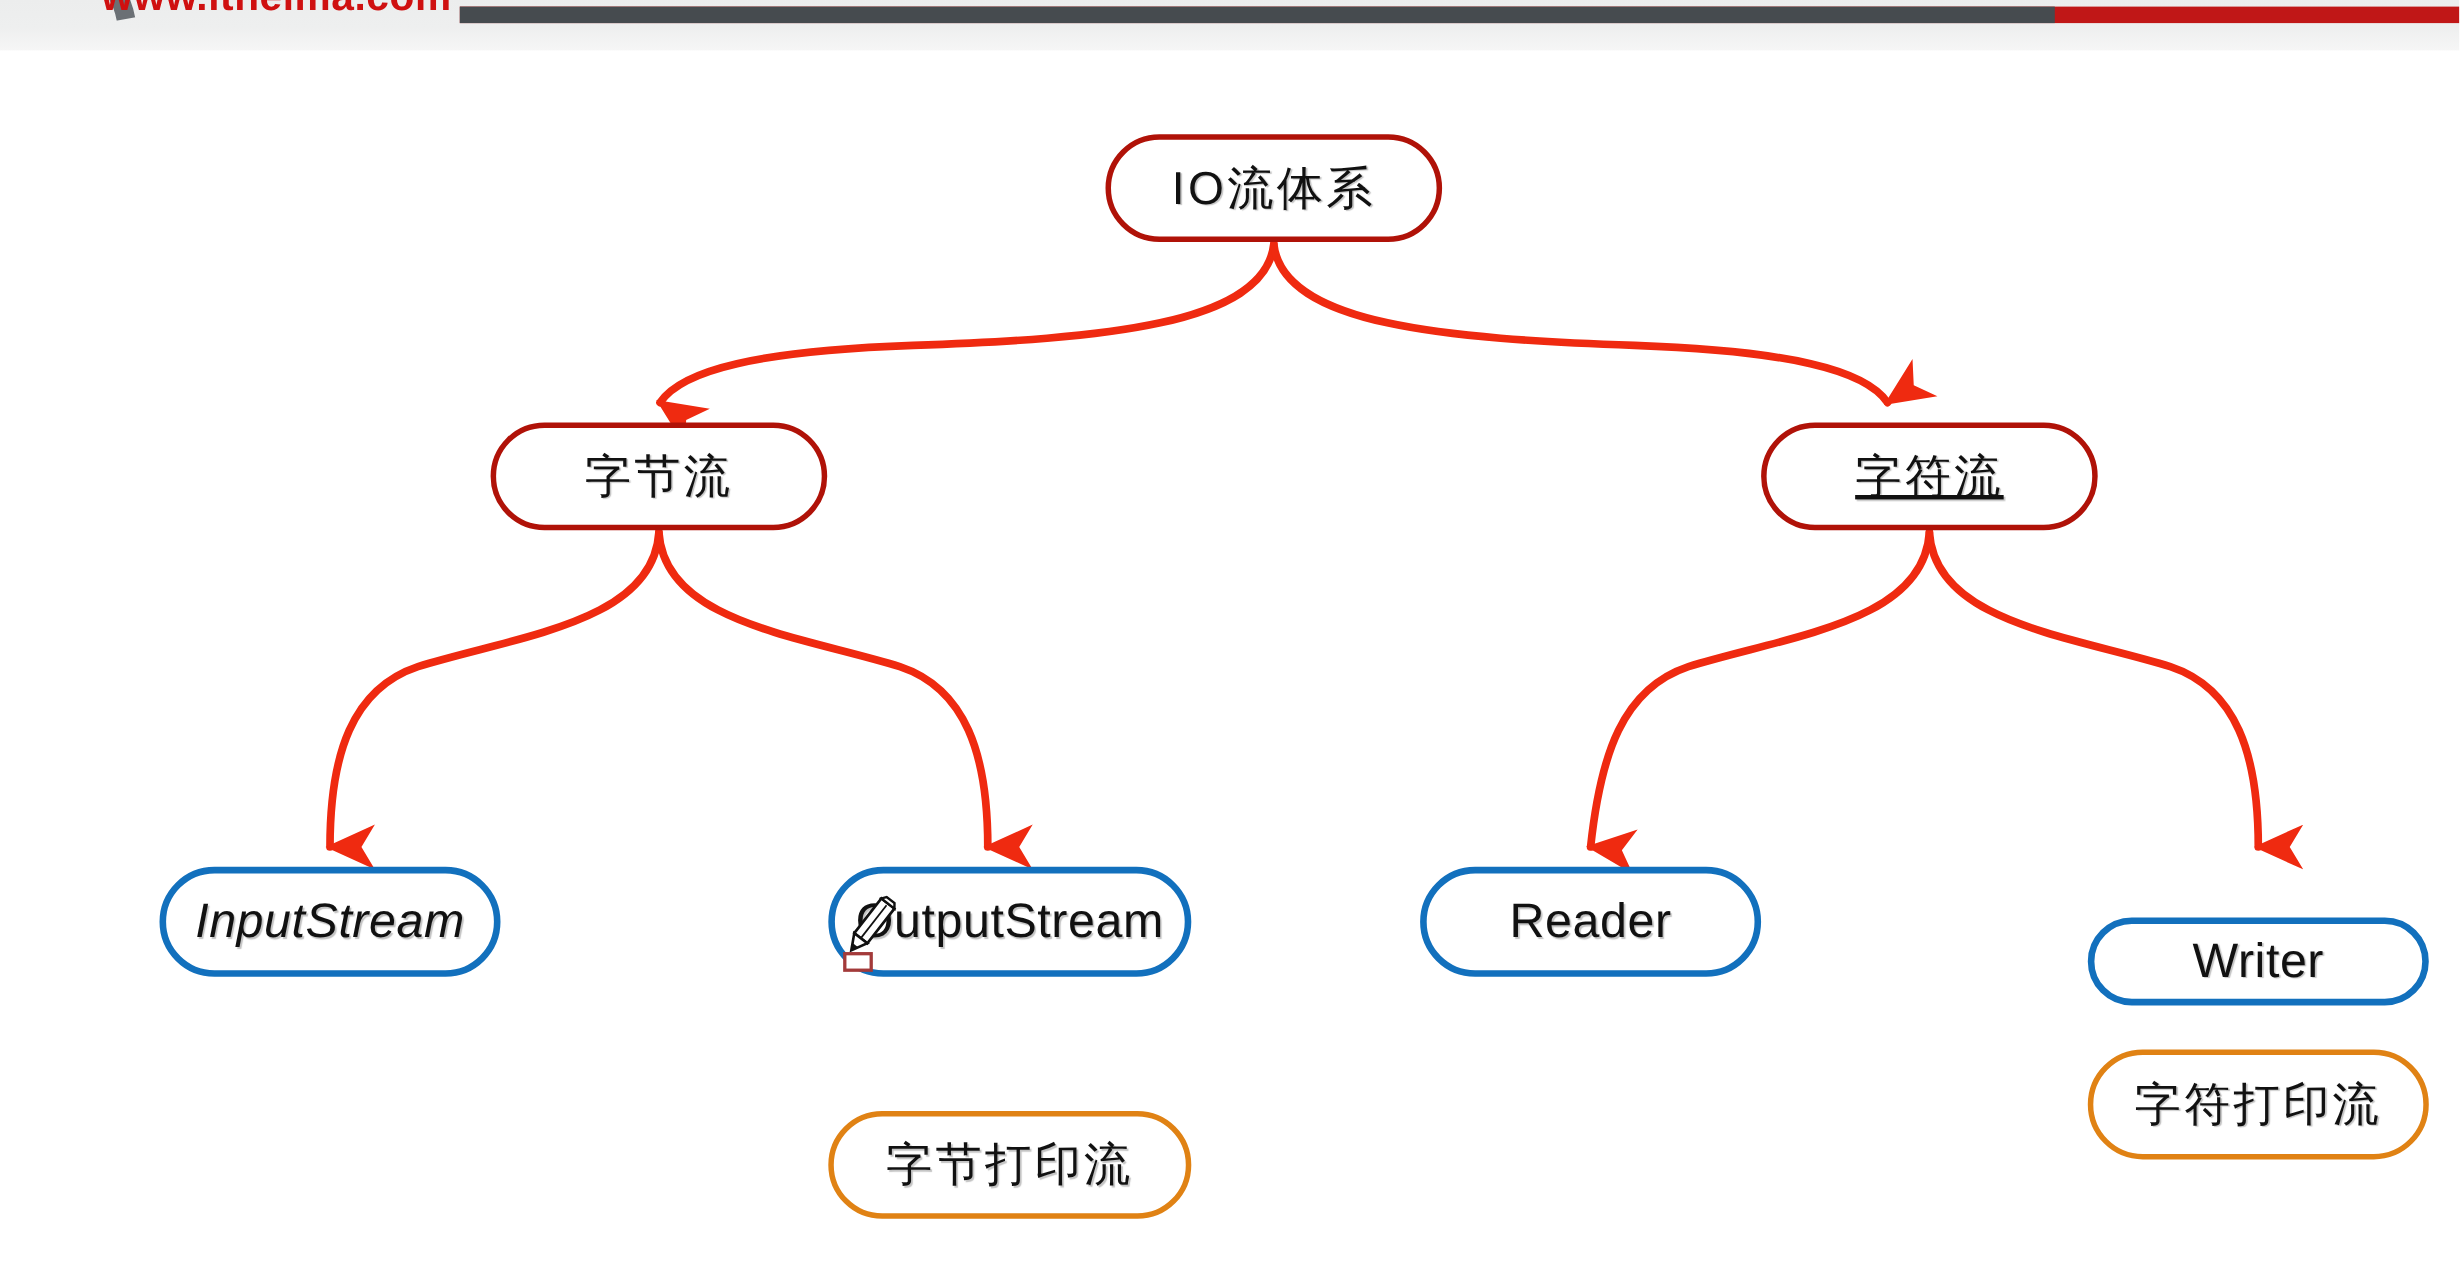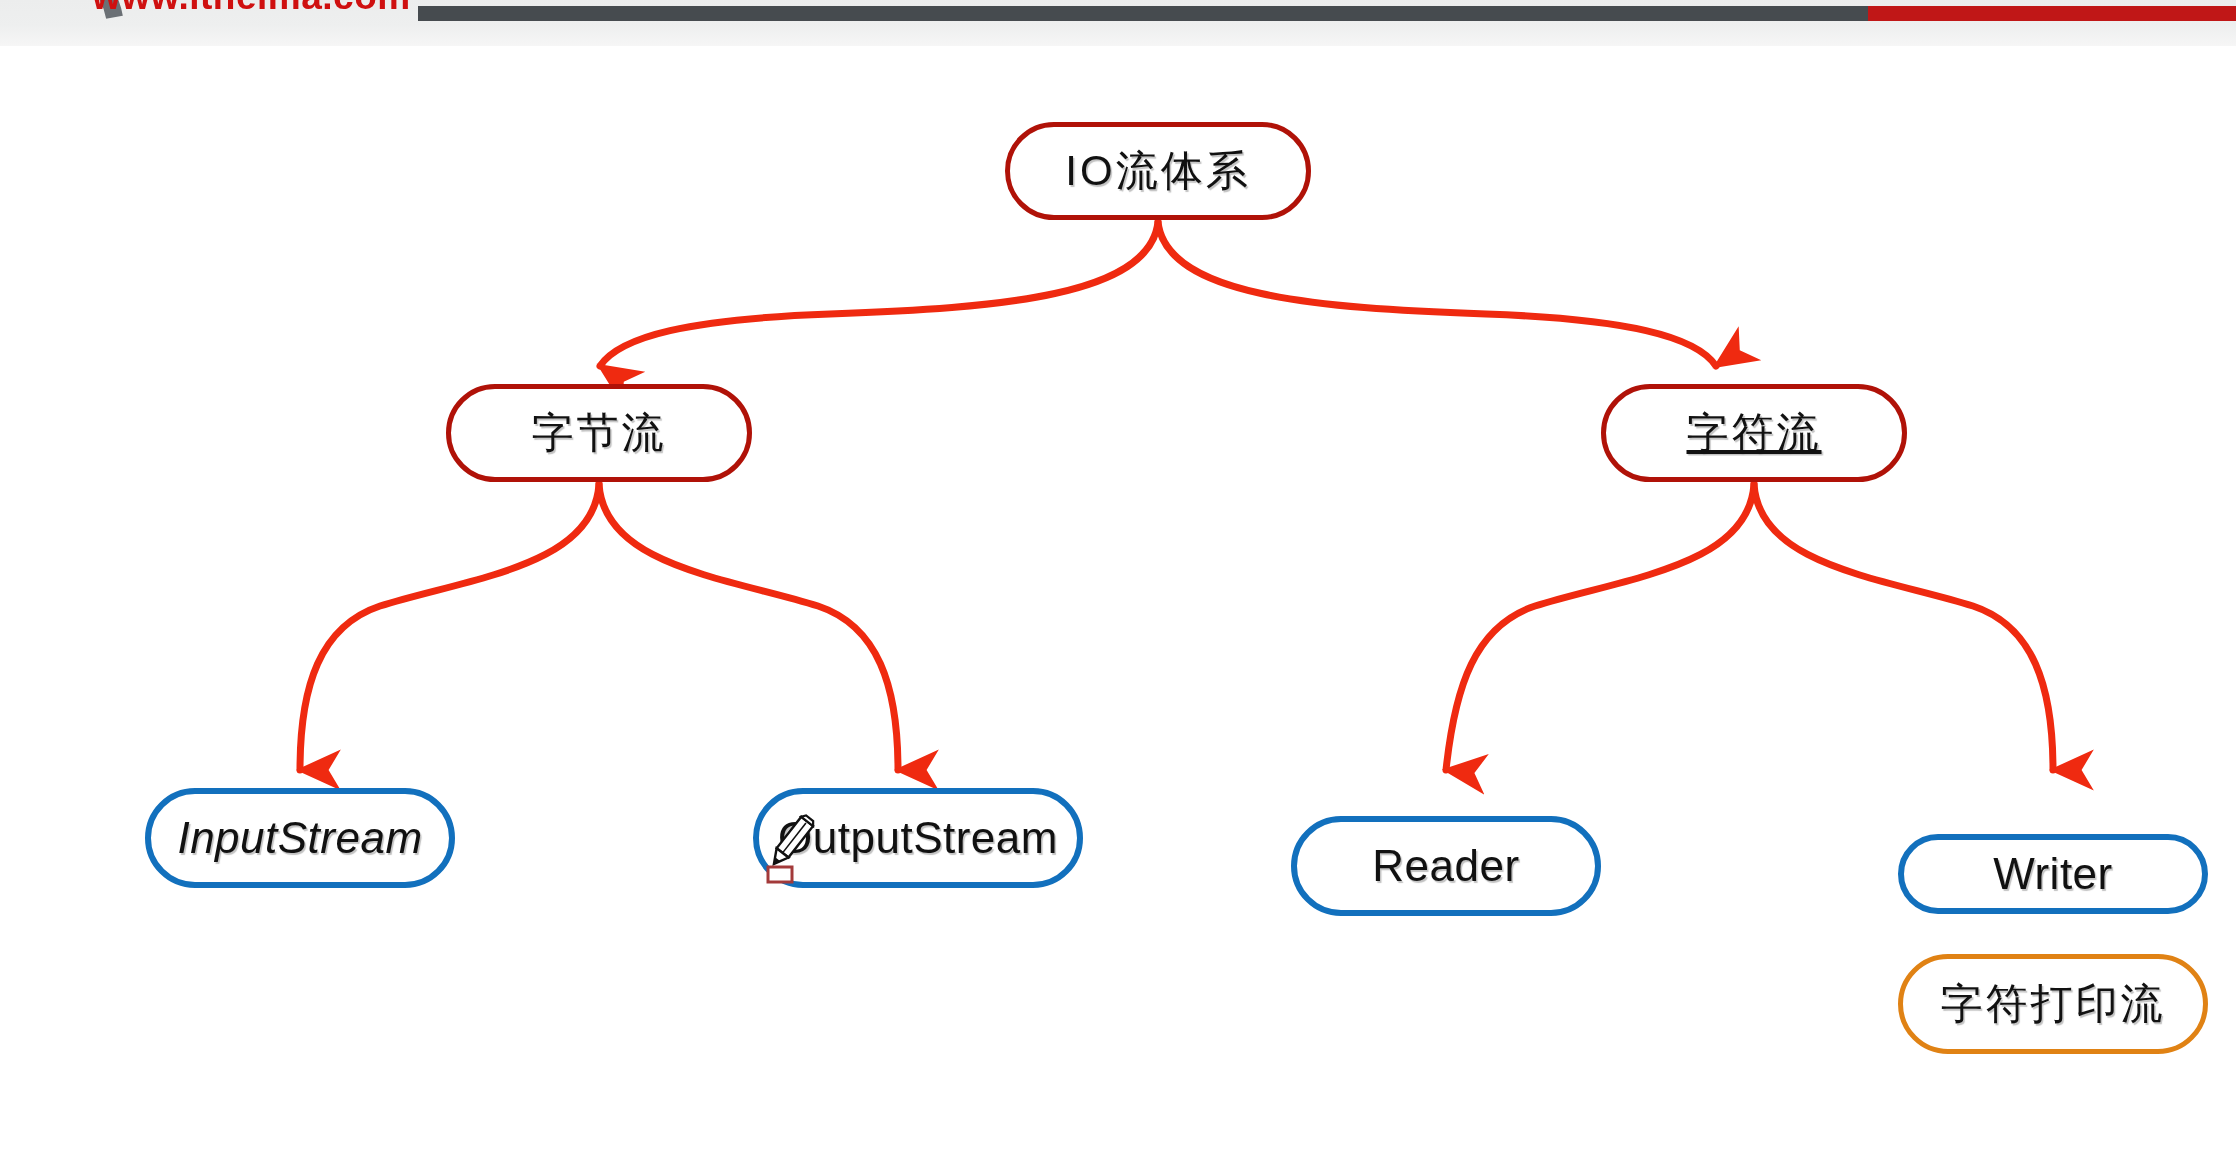--- a/index.html
+++ b/index.html
@@ -146,23 +146,24 @@
         <path d="M 1754 438 C 1759 520 1883 532 1973 560 C 2033 580 2053 640 2053 724"></path>
       </g>
     </svg>
 
     <div class="node red cjk" style="left:1005px;top:76px;width:306px;height:98px;">IO流体系</div>
     <div class="node red cjk" style="left:446px;top:338px;width:306px;height:98px;">字节流</div>
     <div class="node red cjk" style="left:1601px;top:338px;width:306px;height:98px;text-decoration:underline;">字符流</div>
 
     <div class="node blue latin" style="left:145px;top:742px;width:310px;height:100px;font-style:italic;">InputStream</div>
     <div class="node blue latin" style="left:753px;top:742px;width:330px;height:100px;">OutputStream</div>
-    <div class="node blue latin" style="left:1291px;top:742px;width:310px;height:100px;margin-top:28px;">Reader</div>
+    <div class="node blue latin" style="left:1291px;top:742px;width:310px;height:100px;">Reader</div>
     <div class="node blue latin" style="left:1898px;top:742px;width:310px;height:80px;margin-top:46px;">Writer</div>
 
+    <div class="node orange cjk" style="left:753px;top:964px;width:330px;height:98px;">字节打印流</div>
     <div class="node orange cjk" style="left:1898px;top:908px;width:310px;height:100px;">字符打印流</div>
 
     <svg class="pencil-cursor" viewBox="0 0 54 76" xmlns="http://www.w3.org/2000/svg">
       <g transform="rotate(38 26 28)">
         <rect x="19" y="4" width="15" height="40" fill="#ffffff" stroke="#111111" stroke-width="2.4"></rect>
         <line x1="26.5" y1="6" x2="26.5" y2="43" stroke="#111111" stroke-width="1.6"></line>
         <path d="M 19 44 L 26.5 58 L 34 44 Z" fill="#ffffff" stroke="#111111" stroke-width="2.4"></path>
         <path d="M 23 52 L 26.5 58 L 30 52 Z" fill="#111111"></path>
         <path d="M 19 4 L 34 4 L 31 0 L 22 0 Z" fill="#ffffff" stroke="#111111" stroke-width="2.2"></path>
       </g>

